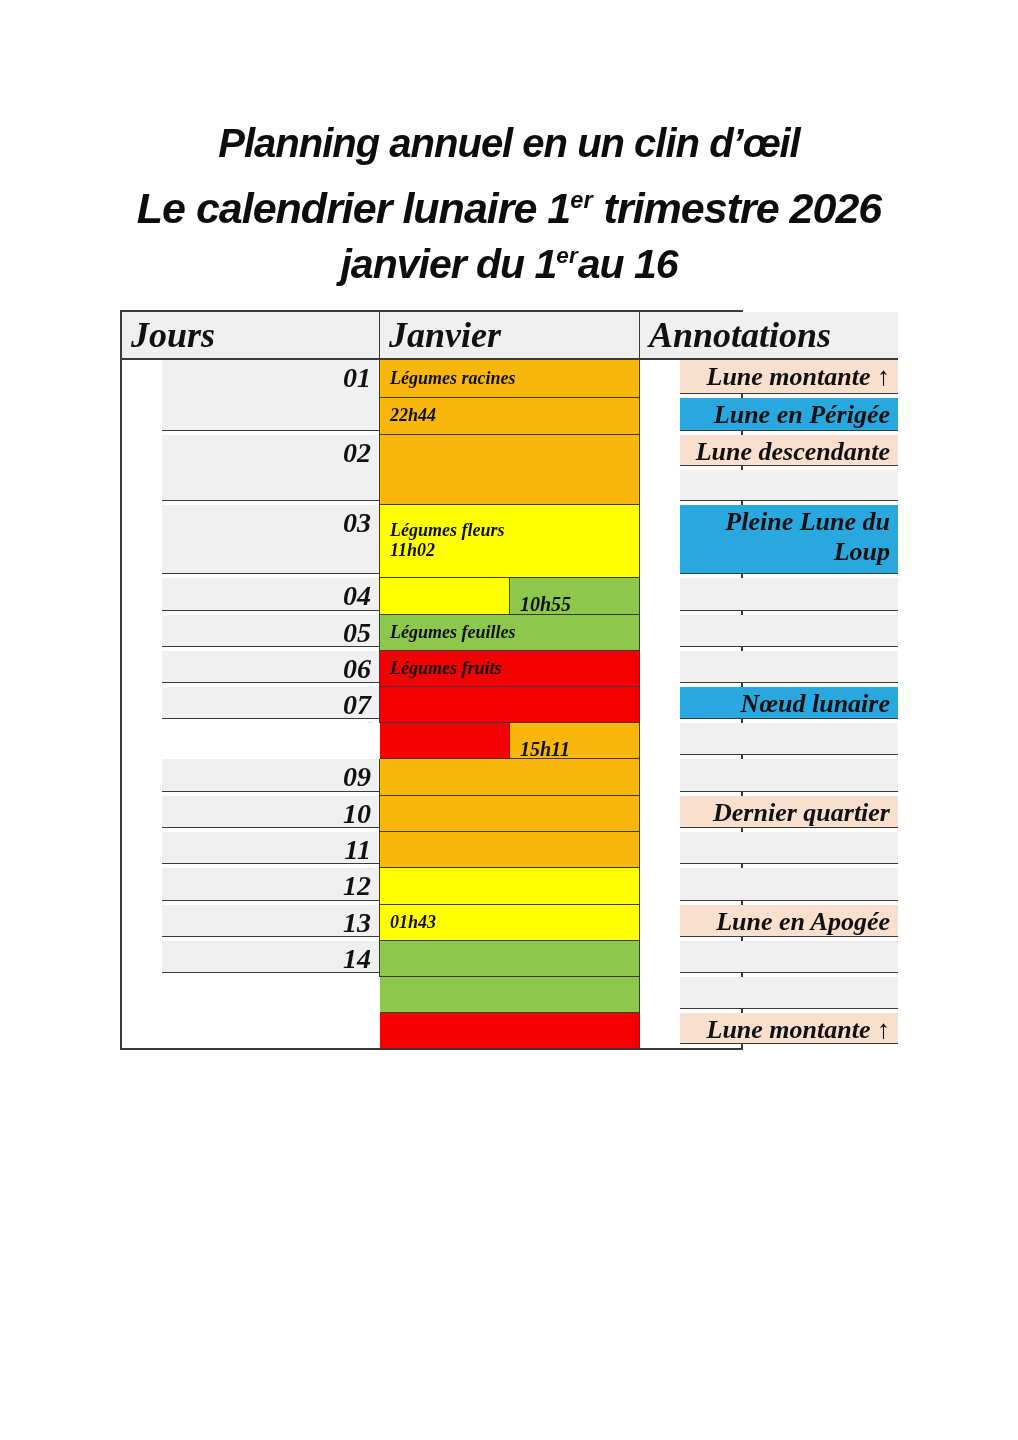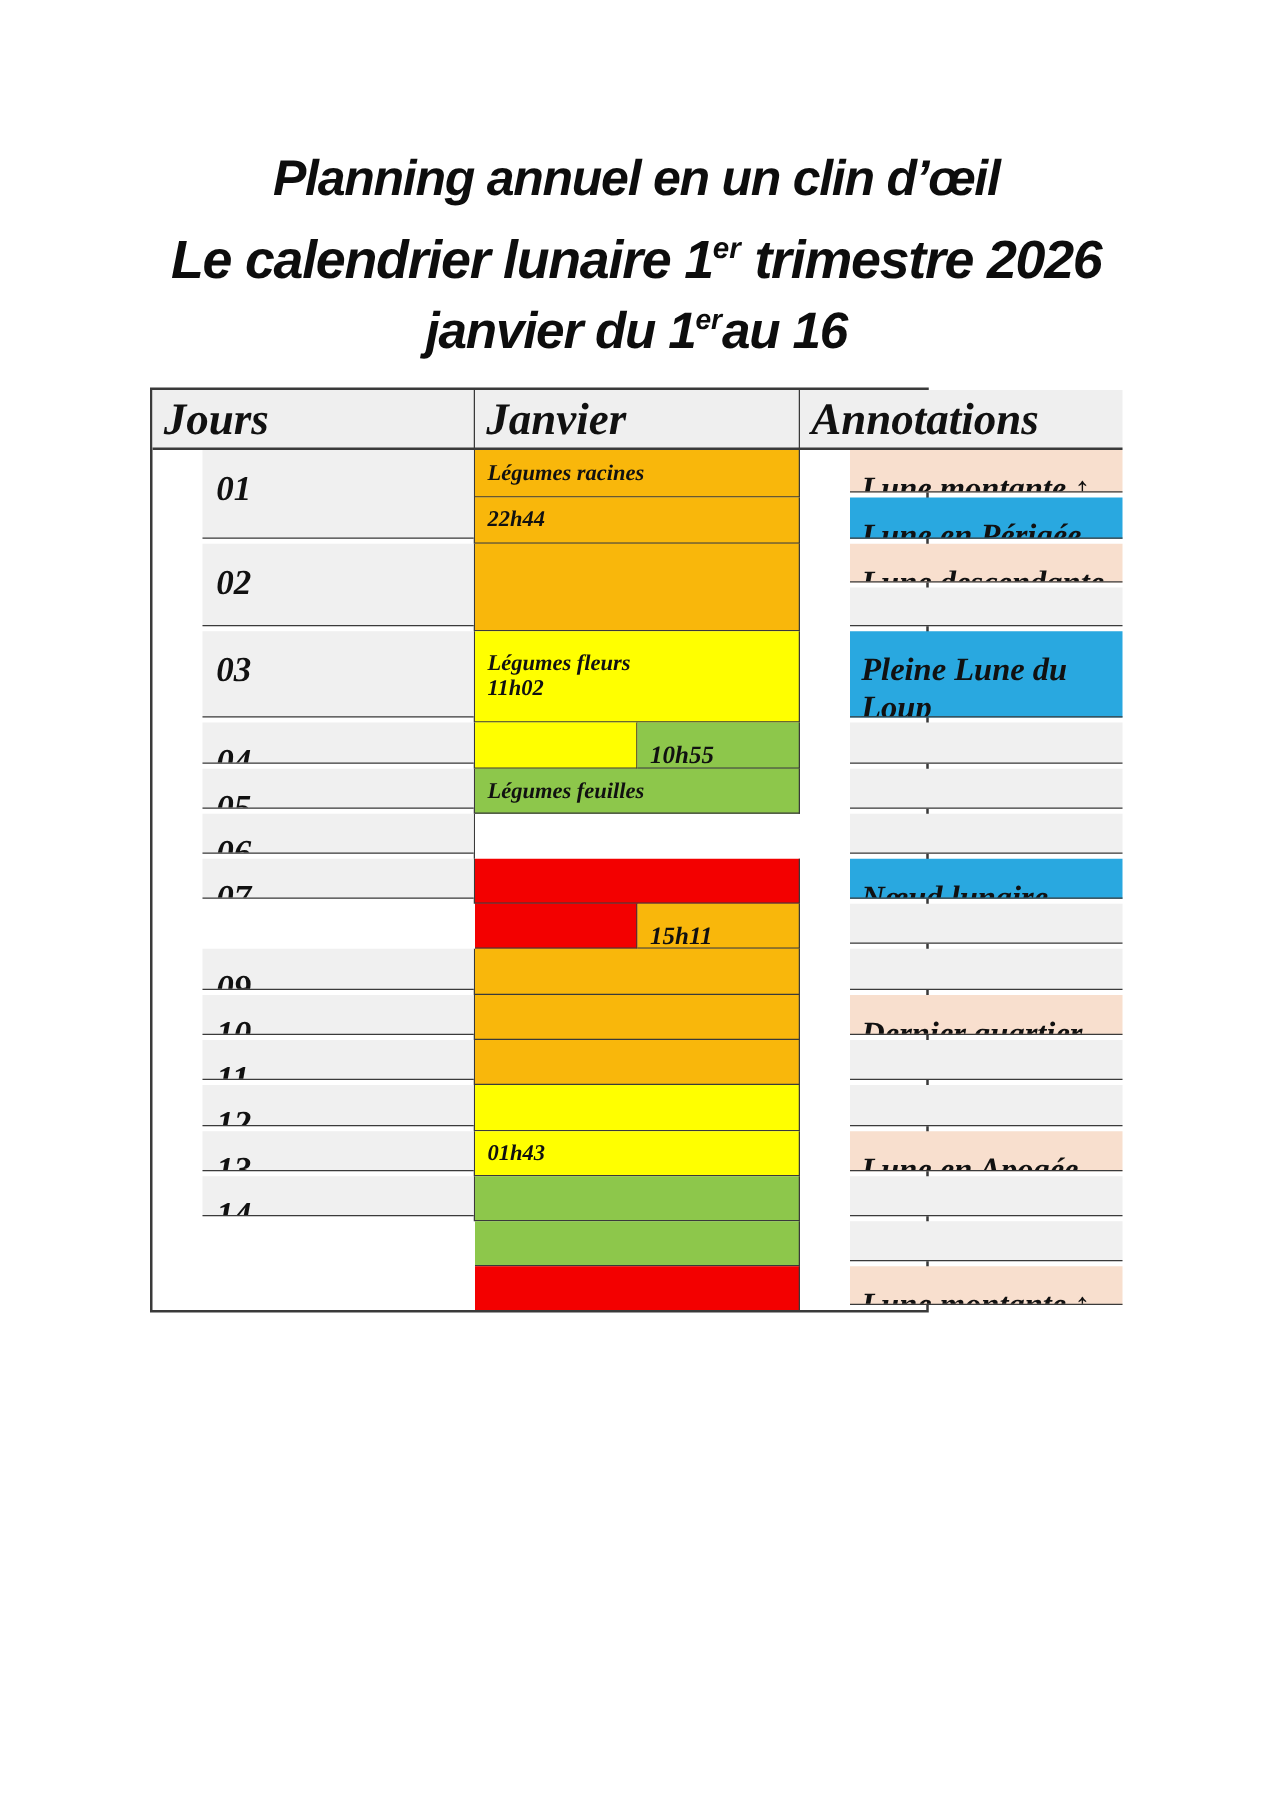--- a/index.html
+++ b/index.html
@@ -31,21 +31,21 @@
 
   
   .grid{
     position:absolute;left:120px;top:310px;
     width:623px;height:740px;
     border:2px solid var(--bd);
     display:grid;
     grid-template-columns:258px 130px 130px 258px;
     grid-template-rows:48px 38px 37px 35px 35px 73px 37px 36px 36px 36px 36px 37px 36px 36px 37px 36px 36px 36px 35px;
     background:#fff;
-    font-weight:bold;font-style:italic;color:#111;
+    font-weight:bold;font-style:italic;color:#111;text-align:right;
   }
   .cell{position:relative;border-right:1px solid var(--bd);}
   .lastcol{border-right:none;}
 
   .hd{
     background:var(--hdgray);
     border-bottom:2px solid var(--bd);
     display:flex;align-items:center;
     padding-left:9px;font-size:36px;
   }
@@ -61,21 +61,21 @@
   .janv.nb{border-bottom:none;}
   .bg-orange{background:var(--orange);}
   .bg-yellow{background:var(--yellow);}
   .bg-green{background:var(--green);}
   .bg-red{background:var(--red);}
 
   
   .strip{
     position:absolute;left:0;right:0;top:0;bottom:4px;
     border-bottom:1px solid var(--bd);
-    padding:16px 8px 0 9px;overflow:hidden;margin-left:40px;
+    padding:2px 8px 0 9px;overflow:hidden;margin-left:40px;
   }
   .strip.daytxt{font-size:28px;padding-left:11px;}
   .strip.anntxt{font-size:26px;line-height:1.15;}
   .s-gray{background:var(--gray);}
   .s-peach{background:var(--peach);}
   .s-blue{background:var(--blue);}
 </style>
 </head>
 <body>
 
@@ -136,20 +136,21 @@
       <div class="strip daytxt s-gray">05</div>
     </div>
   <div class="cell janv bg-green" style="grid-area:8/2/9/4">Légumes feuilles</div>
   <div class="cell lastcol" style="grid-area:8/4/9/5">
       <div class="strip anntxt s-gray"></div>
     </div>
 
   <div class="cell" style="grid-area:9/1/10/2">
       <div class="strip daytxt s-gray">06</div>
     </div>
+  <div class="cell janv bg-red" style="grid-area:9/2/10/4">Légumes fruits</div>
   <div class="cell lastcol" style="grid-area:9/4/10/5">
       <div class="strip anntxt s-gray"></div>
     </div>
 
   <div class="cell" style="grid-area:10/1/11/2">
       <div class="strip daytxt s-gray">07</div>
     </div>
   <div class="cell janv bg-red" style="grid-area:10/2/11/4"></div>
   <div class="cell lastcol" style="grid-area:10/4/11/5">
       <div class="strip anntxt s-blue">Nœud lunaire</div>

